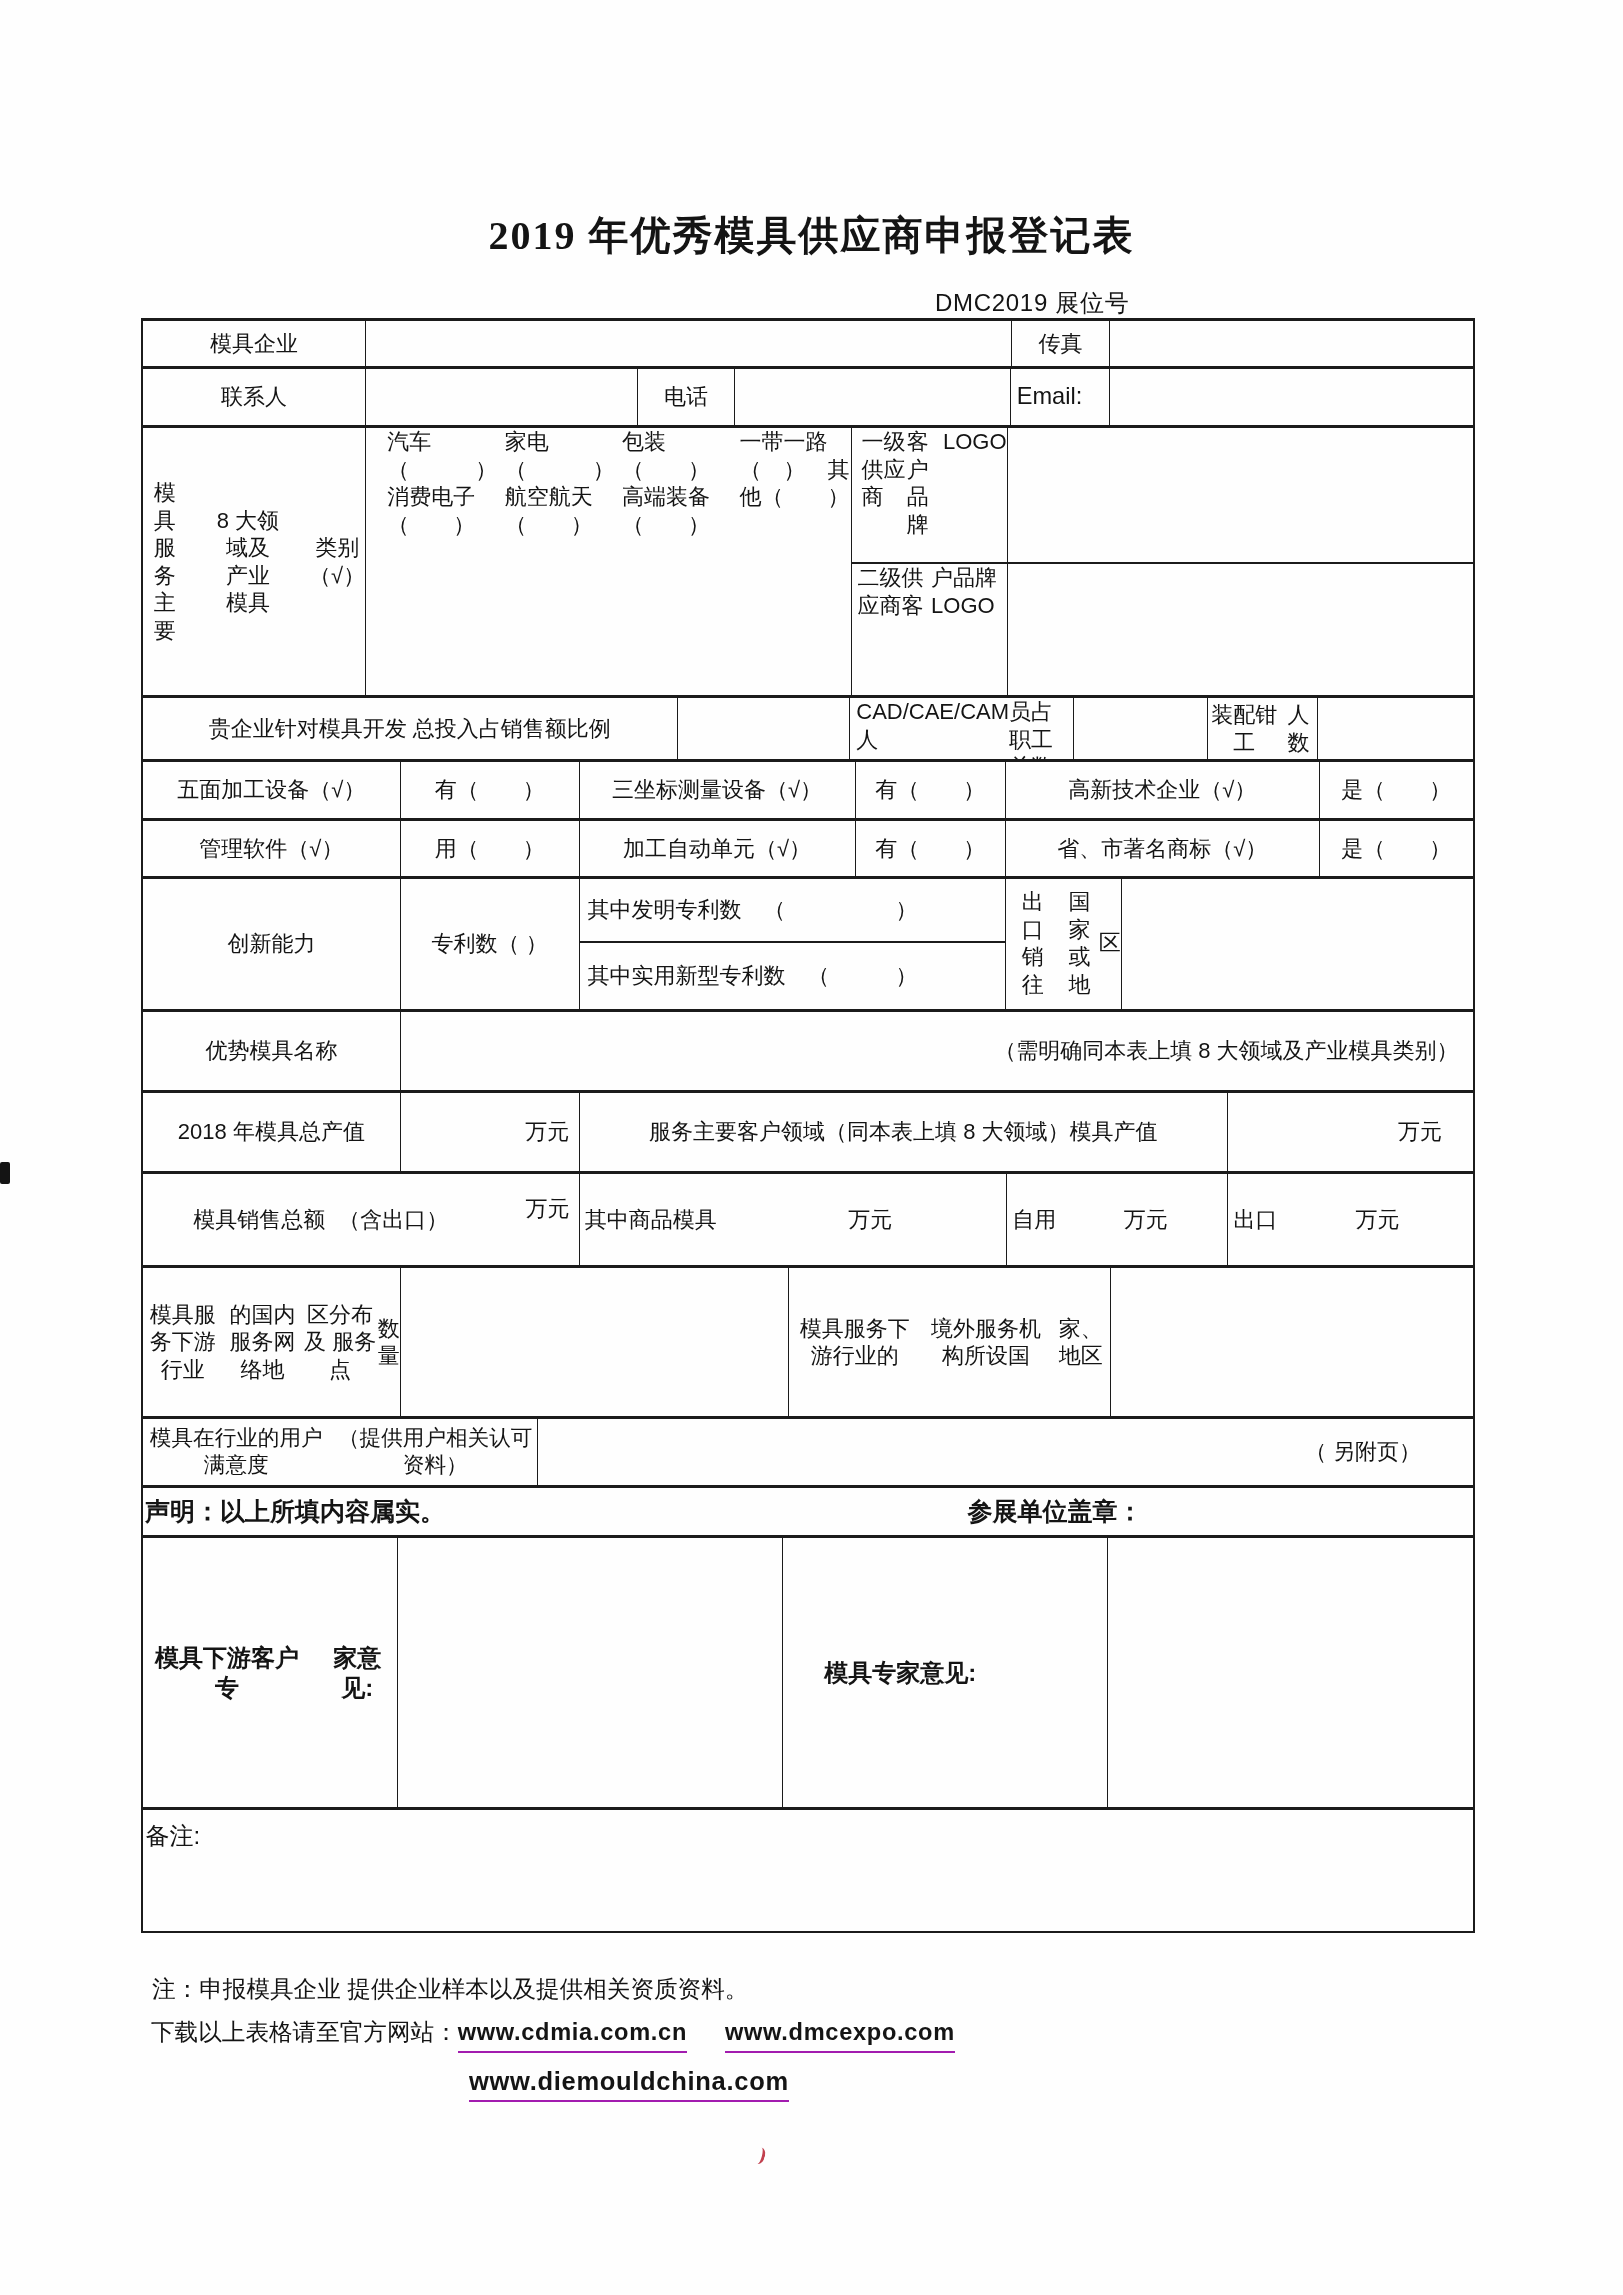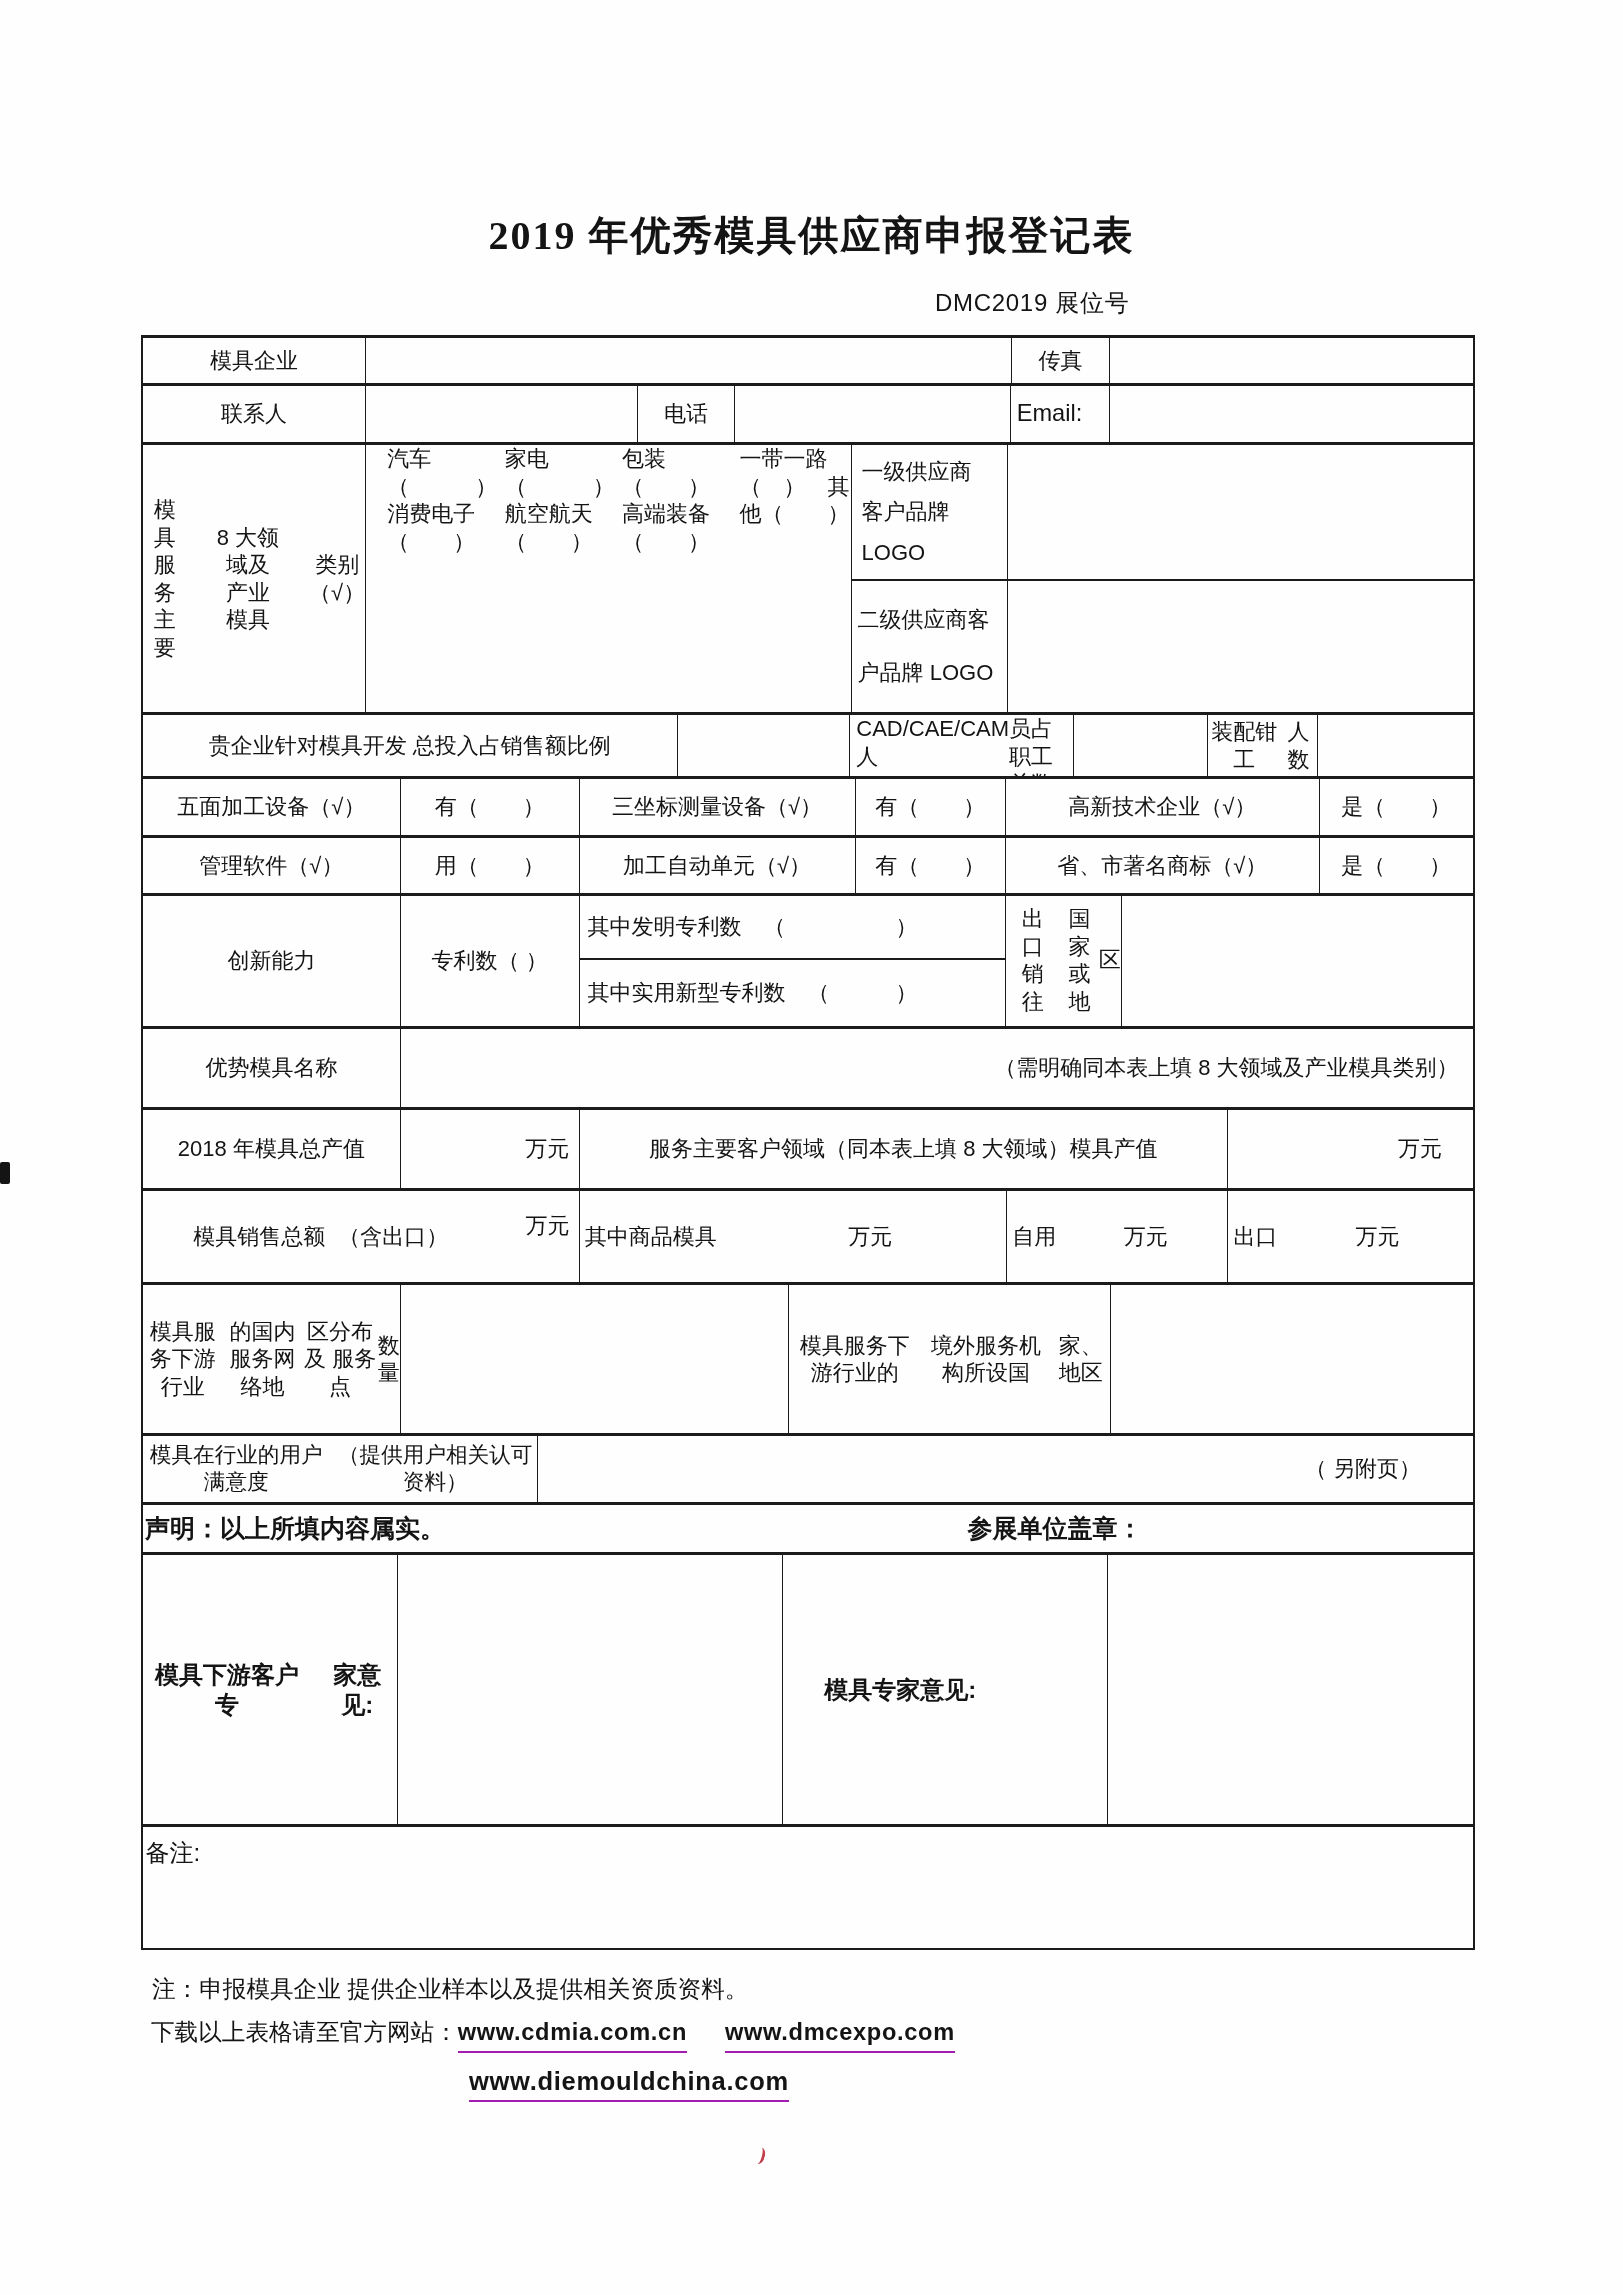--- a/index.html
+++ b/index.html
@@ -11,21 +11,21 @@
   .page-title {
     position:absolute; top:208px; left:0; width:100%; text-align:center;
     font-family:"Liberation Serif","DejaVu Serif",serif;
     font-size:40px; font-weight:700; letter-spacing:2px;
   }
   .booth {
     position:absolute; left:935px; top:287px; font-size:24px; letter-spacing:0.7px;
   }
   
   .tbl {
-    position:absolute; left:141px; top:335px; width:1334px;
+    position:absolute; left:141px; top:318px; width:1334px;
     border:2px solid #1b1b1b; border-top-width:3.3px; border-bottom-width:2.6px;
     box-sizing:border-box;
   }
   .tr { display:flex; border-bottom:3.3px solid #1b1b1b; box-sizing:border-box; }
   .tr:last-child { border-bottom:0; }
   .td {
     box-sizing:border-box; border-right:1.3px solid #1b1b1b; position:relative;
     display:flex; align-items:center; justify-content:center; text-align:center;
     font-size:22px; line-height:1.25; overflow:hidden;
   }
@@ -35,21 +35,21 @@
   .ta-r  { justify-content:flex-end; text-align:right; }
   .al-s  { align-items:flex-start; }
   .sp-ev { justify-content:space-evenly; }
   .bold  { font-weight:700; }
   .top-left { align-items:flex-start; justify-content:flex-start; text-align:center;border-radius:18px; }
   
   .stack { flex-direction:column; padding:0; align-items:stretch; }
   .sub   { display:flex; box-sizing:border-box; }
   .sub-b { border-bottom:2.6px solid #1b1b1b; }
   .sub .lbl { box-sizing:border-box; border-right:1.3px solid #1b1b1b; display:flex;
-              flex-direction:column; justify-content:space-evenly; align-items:flex-start;
+              justify-content:space-evenly; align-items:flex-start;
               text-align:left; font-size:22px; }
   .sub .fld { flex:1; }
   
   .foot-note  { position:absolute; left:152px; top:1973px; font-size:23.6px; }
   .foot-dl    { position:absolute; left:151px; top:2016px; font-size:23.6px; display:flex; align-items:baseline; }
   .url { font-weight:700; padding-bottom:5.2px; border-bottom:2px solid #a21caf; letter-spacing:0.7px; }
   .url2 { margin-left:38px; }
   .foot-site3 { position:absolute; left:469px; top:2067px; font-size:25.5px; }
   
   .mark-black { position:absolute; left:0; top:1162px; width:9.8px; height:22px; background:#141414; border-radius:2px; }

